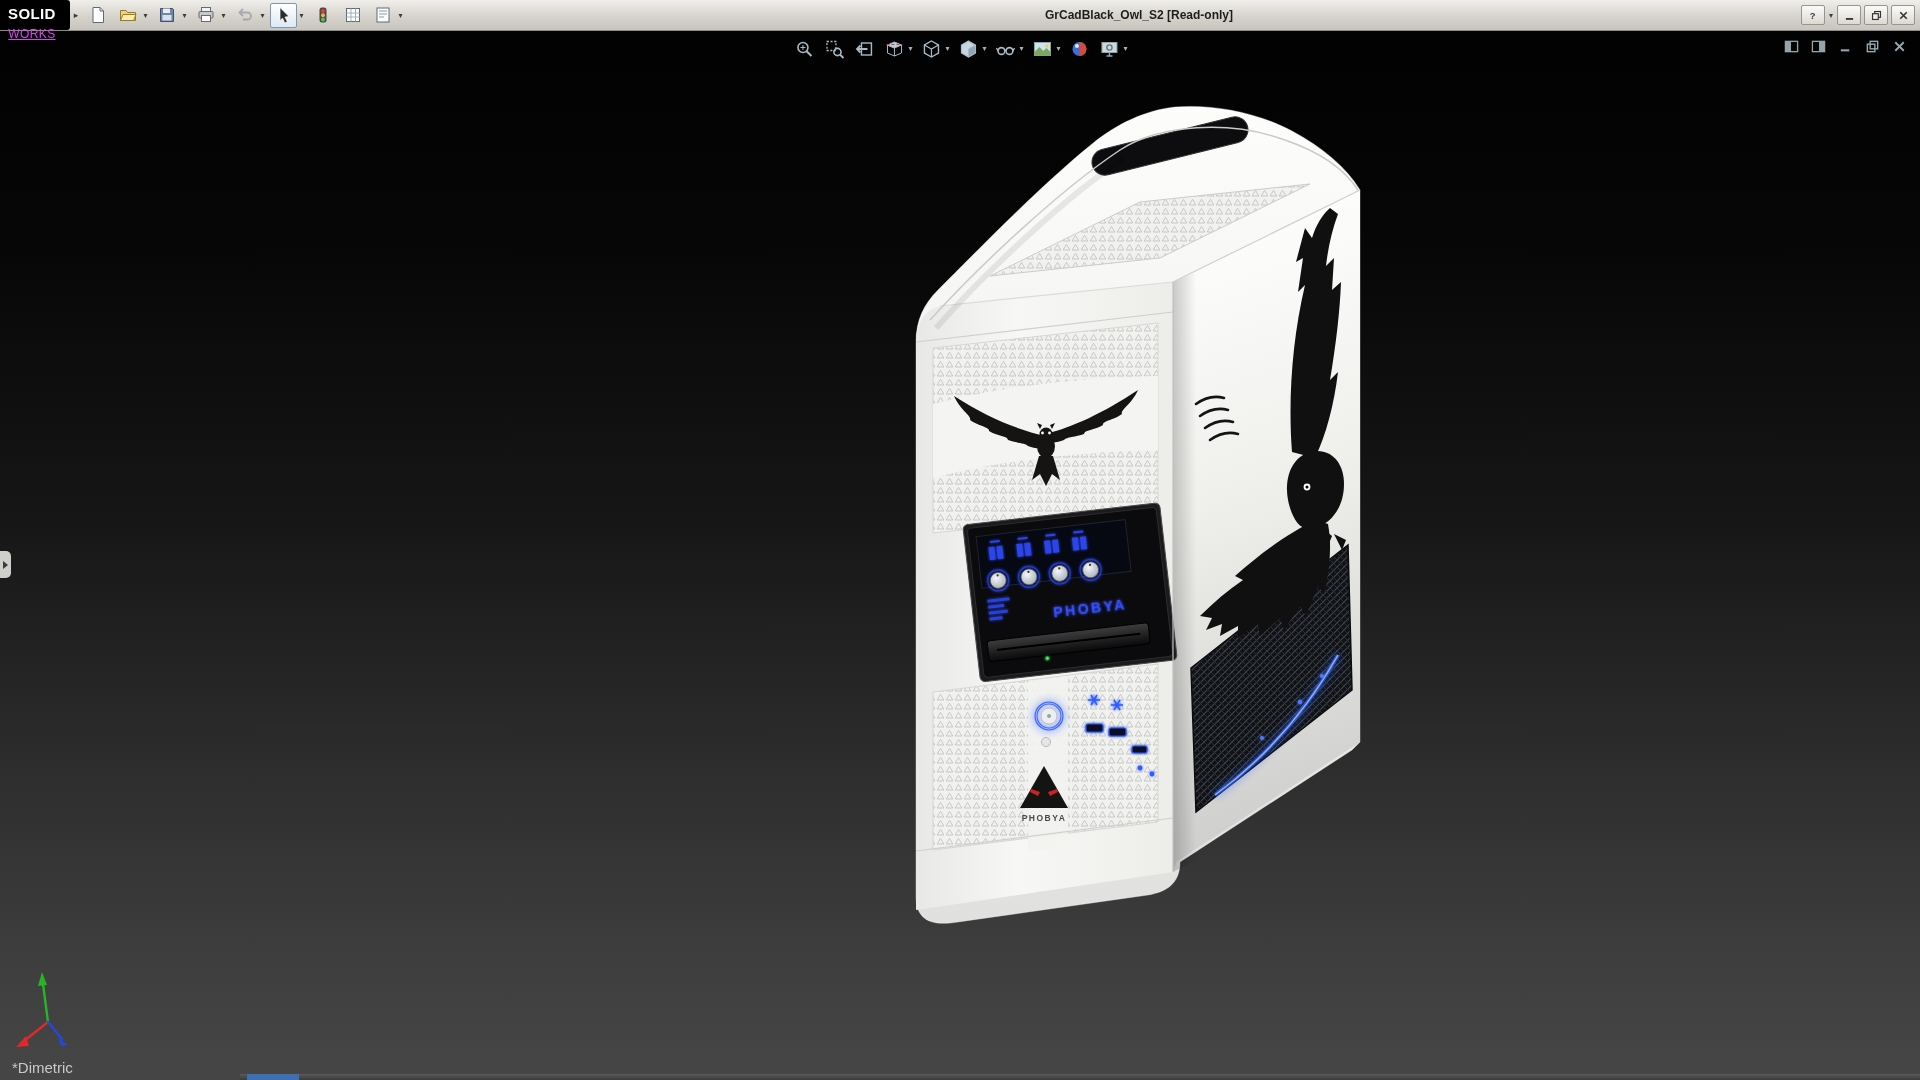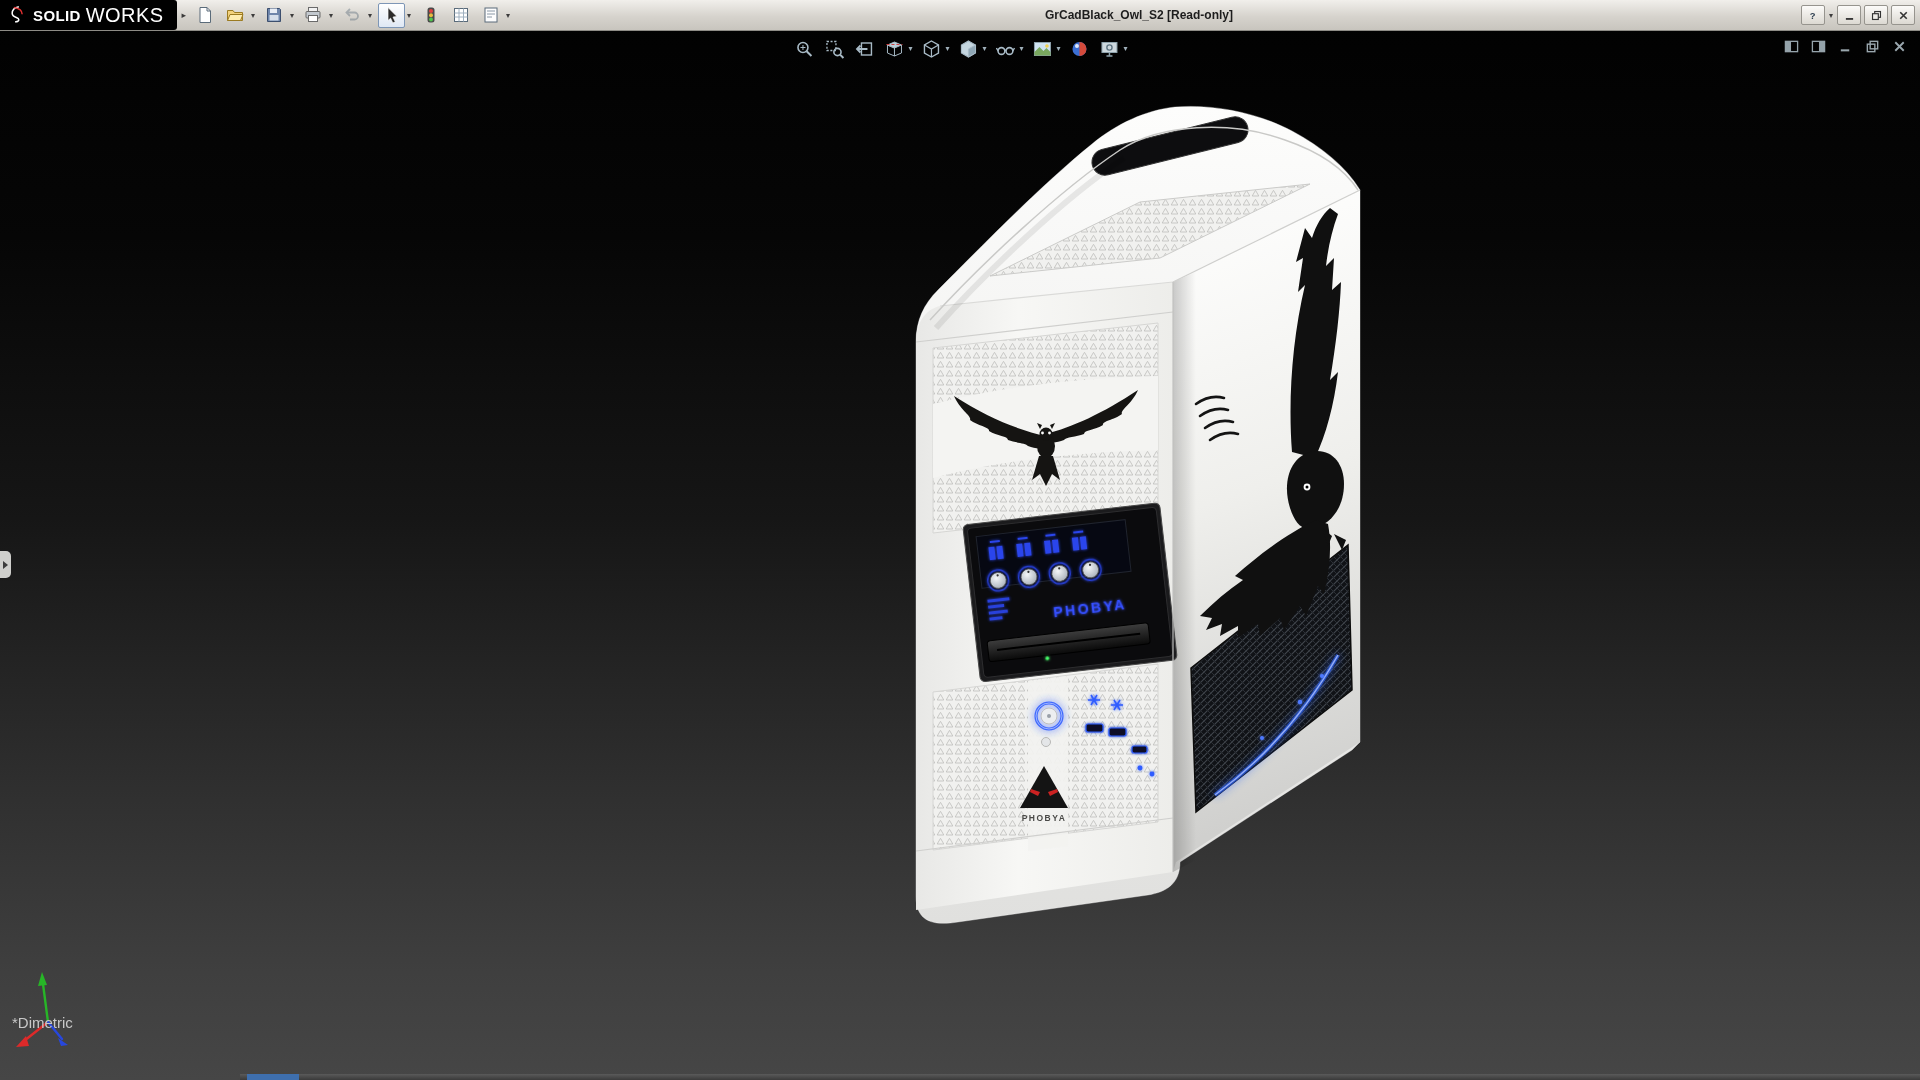--- a/index.html
+++ b/index.html
@@ -4,23 +4,23 @@
 <style>
   html,body{margin:0;padding:0;background:#000;}
   .stage{position:relative;width:1920px;height:1080px;overflow:hidden;font-family:"Liberation Sans",sans-serif;}
 
   
   .viewport{position:absolute;inset:0;background:linear-gradient(180deg,#010101 0%,#060606 22%,#161616 48%,#2e2e2e 72%,#3f3f3f 90%,#464646 100%);}
   .scene{position:absolute;inset:0;width:1920px;height:1080px;}
 
   
   .titlebar{position:absolute;top:0;left:0;right:0;height:30px;background:linear-gradient(#f1efeb,#d6d3cd 55%,#c8c5be);border-bottom:1px solid #8e8c86;display:flex;align-items:center;z-index:10;}
-  .logo{height:30px;background:#000;display:flex;align-items:center;gap:5px;padding:0 14px 0 8px;border-radius:0 3px 3px 0;}
+  .logo{height:30px;background:#000;display:flex;align-items:center;gap:5px;padding:0 14px 0 8px;border-radius:0 3px 3px 0;flex-direction:column;}
   .logo .b{color:#fff;font-weight:bold;font-size:15px;letter-spacing:.4px;}
-  .logo .l{color:#ffffff;font-size:20px;letter-spacing:.4px;}
+  .logo .l{color:#d946ef;font-size:12px;letter-spacing:.4px;text-decoration:underline;}
   .menu-arrow{font-size:9px;color:#3a3a3a;margin:0 6px 0 4px;cursor:default;}
   .std-toolbar{display:flex;align-items:center;gap:3px;}
   .tbtn{display:inline-flex;align-items:center;justify-content:center;width:25px;height:23px;border:1px solid transparent;border-radius:2px;}
   .tbtn svg{width:18px;height:18px;}
   .tbtn.active{border:1px solid #7d96b6;background:linear-gradient(#ffffff,#dfe8f4);}
   .tbtn.disabled{opacity:.42;}
   .caret{font-size:8px;color:#3c3c3c;margin:0 3px 0 -1px;}
   .win-title{position:absolute;left:1139px;transform:translateX(-50%);font-size:12px;font-weight:bold;color:#1d1d1d;white-space:nowrap;}
   .winbox{position:absolute;right:5px;display:flex;align-items:center;gap:3px;}
   .winbox .tbtn{width:22px;height:18px;border:1px solid #96948e;background:linear-gradient(#fcfbf9,#dcd9d2);border-radius:2px;}
@@ -32,21 +32,21 @@
   .hud .tbtn{width:27px;height:25px;}
   .hud .tbtn svg{width:20px;height:20px;}
   .hud .caret{color:#9fb0ba;}
 
   
   .doc-controls{position:absolute;top:36px;right:10px;display:flex;align-items:center;gap:5px;z-index:6;}
   .doc-controls .tbtn{width:20px;height:18px;}
   .doc-controls .tbtn svg{width:15px;height:15px;}
 
   
-  .view-label{position:absolute;left:12px;top:1014px;font-size:15px;color:#c9c9c9;z-index:6;text-align:center;}
+  .view-label{position:absolute;left:12px;top:1059px;font-size:15px;color:#c9c9c9;z-index:6;text-align:center;}
   .fm-tab{position:absolute;left:0;top:551px;width:11px;height:27px;background:#cfcfcc;border-radius:0 5px 5px 0;display:flex;align-items:center;justify-content:center;z-index:6;}
   .fm-tab .arr{width:0;height:0;border-left:5px solid #3c3c3c;border-top:4px solid transparent;border-bottom:4px solid transparent;}
   .bottom-edge{position:absolute;left:240px;right:0;top:1074px;height:6px;background:linear-gradient(#5a5a5a,#3a3a3a);z-index:4;}
   .bottom-accent{position:absolute;left:247px;top:1074px;width:52px;height:6px;background:#3e6fae;z-index:5;}
 </style>
 </head>
 <body>
 
 <div class="stage">
 

